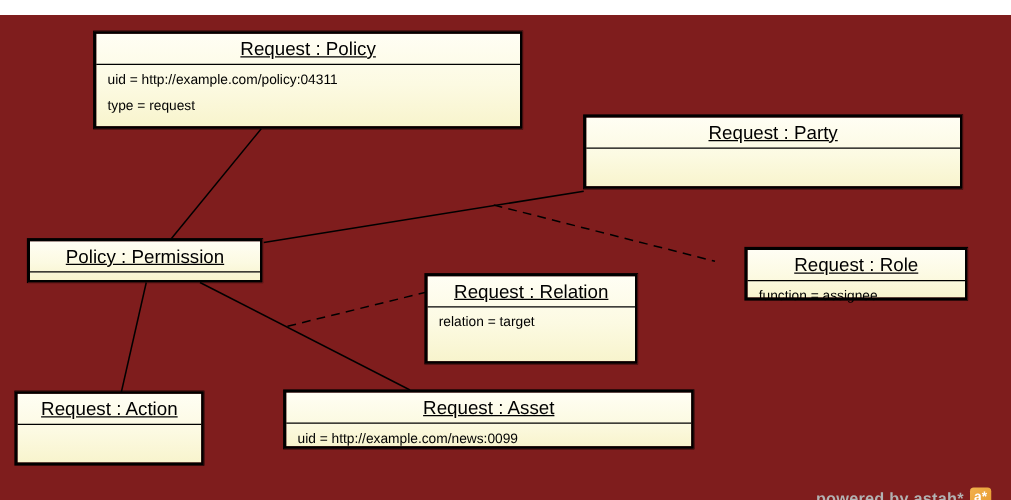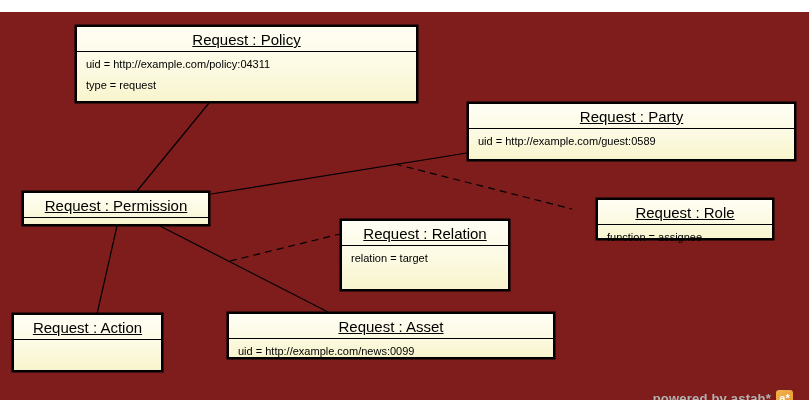--- a/index.html
+++ b/index.html
@@ -65,29 +65,26 @@
   </svg>
 
   <div class="node" style="left:75px;top:13px;width:343px;height:78px">
     <div class="node-title"><span>Request : Policy</span></div>
     <div class="node-attrs">
       <div>uid = http://example.com/policy:04311</div>
       <div>type = request</div>
     </div>
   </div>
 
-  <div class="node" style="left:467px;top:90px;width:329px;height:59px">
+  <div class="node" style="left:467px;top:80px;width:303px;height:59px">
     <div class="node-title"><span>Request : Party</span></div>
-    <div class="node-attrs">
-      <div>uid = http://example.com/guest:0589</div>
-    </div>
   </div>
 
   <div class="node" style="left:22px;top:179px;width:188px;height:35px">
-    <div class="node-title"><span>Request : Permission</span></div>
+    <div class="node-title"><span>Policy : Permission</span></div>
     <div class="node-attrs"></div>
   </div>
 
   <div class="node" style="left:340px;top:207px;width:170px;height:72px">
     <div class="node-title"><span>Request : Relation</span></div>
     <div class="node-attrs">
       <div>relation = target</div>
     </div>
   </div>
 

